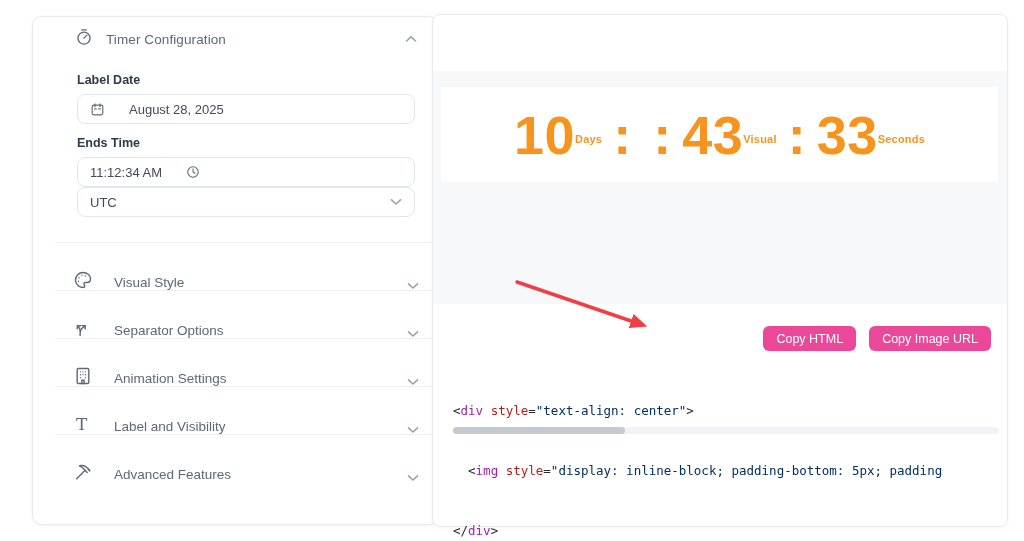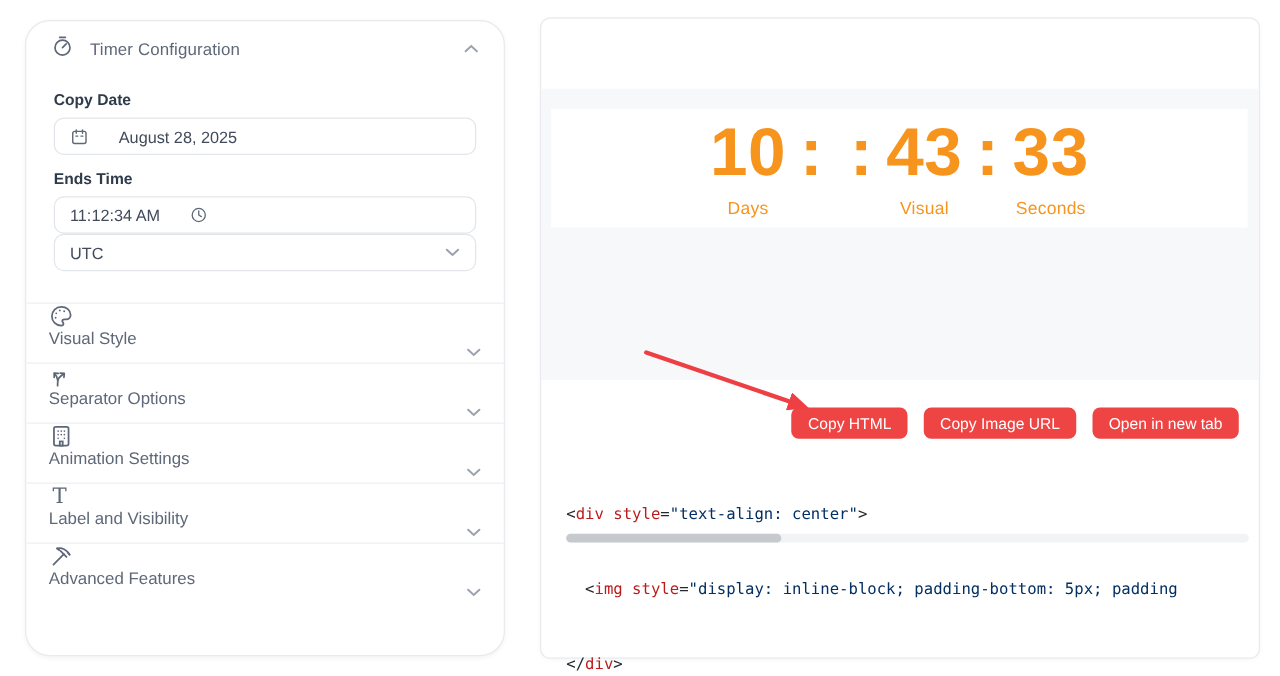--- a/index.html
+++ b/index.html
@@ -1,57 +1,57 @@
 <!DOCTYPE html>
 <html><head>
 <meta charset="utf-8">
 <style>
   html,body{margin:0;padding:0;background:#fff;}
   .page{position:relative;width:1024px;height:541px;overflow:hidden;
         font-family:"Liberation Sans",sans-serif;background:#fff;}
 
   
-  .left-card{position:absolute;left:20px;top:16px;width:382px;height:507px;
-             background:#fff;border:1px solid #E8EAEE;border-radius:20px;
-             box-shadow:0 1px 4px rgba(16,24,40,.05);}
+  .left-card{position:absolute;left:32px;top:16px;width:382px;height:507px;
+             background:#fff;border:1px solid #E8EAEE;border-radius:10px;
+             box-shadow:0 1px 4px rgba(16,24,40,.05);padding-left:22px;}
   .card-header{display:flex;align-items:center;height:44px;padding:0 20px;gap:13px;color:#5E6878;}
   .card-header .title{font-size:13.5px;letter-spacing:.1px;}
   .chev{margin-left:auto;color:#9AA2AF;display:flex;}
   .fields{padding:0 22px;}
   .field-label{font-size:12.5px;font-weight:bold;color:#2F3A4B;margin:12px 0 7px;}
   .inputbox{height:28px;border:1px solid #E2E6EA;border-radius:8px;display:flex;
             align-items:center;padding:0 12px;gap:24px;font-size:13px;color:#414B5A;background:#fff;}
   .inputbox .icon{display:flex;color:#5E6878;}
   .sections-list{margin-top:25px;}
-  .section-row{display:flex;align-items:flex-start;height:47px;padding:0 18px;gap:0;
-               color:#5E6878;border-top:1px solid #EDEFF2;font-size:13.5px;flex-direction:column;}
+  .section-row{display:flex;align-items:flex-end;height:47px;padding:0 18px;gap:21px;
+               color:#5E6878;border-top:1px solid #EDEFF2;font-size:13.5px;}
   .section-row .icon{display:flex;color:#5E6878;width:20px;justify-content:center;}
 
   
   .right-card{position:absolute;left:432px;top:14px;width:574px;height:511px;
               background:#fff;border:1px solid #E8EAEE;border-radius:8px;
               box-shadow:0 1px 4px rgba(16,24,40,.04);}
   .gray-band{position:absolute;left:0;right:0;top:56px;height:233px;background:#F7F8FA;}
   .countdown-strip{position:absolute;left:8px;right:9px;top:72px;height:95px;background:#fff;
                    display:flex;align-items:center;justify-content:center;}
   .countdown{display:flex;align-items:flex-start;color:#F7941D;}
-  .cd-group{display:flex;flex-direction:column;align-items:center;}
+  .cd-group{display:flex;flex-direction:row;align-items:center;}
   .cd-num{font-size:54px;font-weight:bold;line-height:1;letter-spacing:.5px;}
   .cd-sep{font-size:54px;font-weight:bold;line-height:1;padding:0 11px;}
-  .cd-label{font-size:14px;font-weight:normal;margin-top:9px;letter-spacing:.2px;}
+  .cd-label{font-size:11px;font-weight:bold;margin-top:9px;letter-spacing:.2px;}
 
   .preview-actions{position:absolute;top:311px;right:16px;display:flex;gap:13px;}
-  .action-btn{height:25px;background:#ef4444;color:#fff;border:none;border-radius:6px;
+  .action-btn{height:25px;background:#ec4899;color:#fff;border:none;border-radius:6px;
               padding:0 13px;font-size:12.5px;font-family:"Liberation Sans",sans-serif;
               display:flex;align-items:center;cursor:pointer;}
 
   .code-block{position:absolute;left:20px;top:346px;right:1px;overflow:hidden;
               font-family:"DejaVu Sans Mono",monospace;font-size:12.5px;line-height:20px;
               color:#24292F;white-space:pre;}
-  .tok-tag{color:#b91c1c;}
+  .tok-tag{color:#a21caf;}
   .tok-attr{color:#b91c1c;}
   .tok-string{color:#032F62;}
   .tok-punct{color:#24292F;}
   .tok-plain{color:#24292F;}
 
   .code-scrollbar{position:absolute;left:20px;right:8px;top:412px;height:7px;
                   background:#F2F3F4;border-radius:4px;}
   .code-scrollbar .thumb{width:172px;height:7px;background:#C6C9CD;border-radius:4px;}
 
   .arrow-overlay{position:absolute;left:0;top:0;width:1024px;height:541px;pointer-events:none;}
@@ -73,21 +73,21 @@
       </span>
       <span class="title">Timer Configuration</span>
       <span class="chev">
         <svg width="12" height="8" viewBox="0 0 12 8" fill="none" stroke="currentColor" stroke-width="1.6" stroke-linecap="round">
             <polyline points="1.5,6 6,1.8 10.5,6"></polyline>
           </svg>
       </span>
     </div>
 
     <div class="fields">
-      <div class="field-label">Copy Date</div>
+      <div class="field-label">Label Date</div>
       <div class="inputbox">
         <span class="icon">
           <svg width="15" height="15" viewBox="0 0 24 24" fill="none" stroke="currentColor" stroke-width="1.8" stroke-linecap="round">
             <rect x="3.5" y="5" width="17" height="15.5" rx="2.5"></rect>
             <line x1="8" y1="3" x2="8" y2="7.5"></line>
               <line x1="16" y1="3" x2="16" y2="7.5"></line>
             <line x1="7.5" y1="11" x2="10" y2="11"></line>
               <line x1="14" y1="11" x2="16.5" y2="11"></line>
           </svg>
         </span>
@@ -230,21 +230,20 @@
         <div class="cd-group">
           <span class="cd-num">33</span>
           <span class="cd-label">Seconds</span>
         </div>
       </div>
     </div>
 
     <div class="preview-actions">
       <button class="action-btn">Copy HTML</button>
       <button class="action-btn">Copy Image URL</button>
-      <button class="action-btn">Open in new tab</button>
     </div>
 
     <div class="code-block">
       <div><span class="tok-punct">&lt;</span><span class="tok-tag">div</span><span class="tok-plain"> </span><span class="tok-attr">style</span><span class="tok-punct">=</span><span class="tok-string">"text-align: center"</span><span class="tok-punct">&gt;</span></div>
       <div><span class="tok-punct">  &lt;</span><span class="tok-tag">img</span><span class="tok-plain"> </span><span class="tok-attr">style</span><span class="tok-punct">=</span><span class="tok-string">"display: inline-block; padding-bottom: 5px; padding</span></div>
       <div><span class="tok-punct">&lt;/</span><span class="tok-tag">div</span><span class="tok-punct">&gt;</span></div>
     </div>
 
     <div class="code-scrollbar">
       <div class="thumb"></div>

